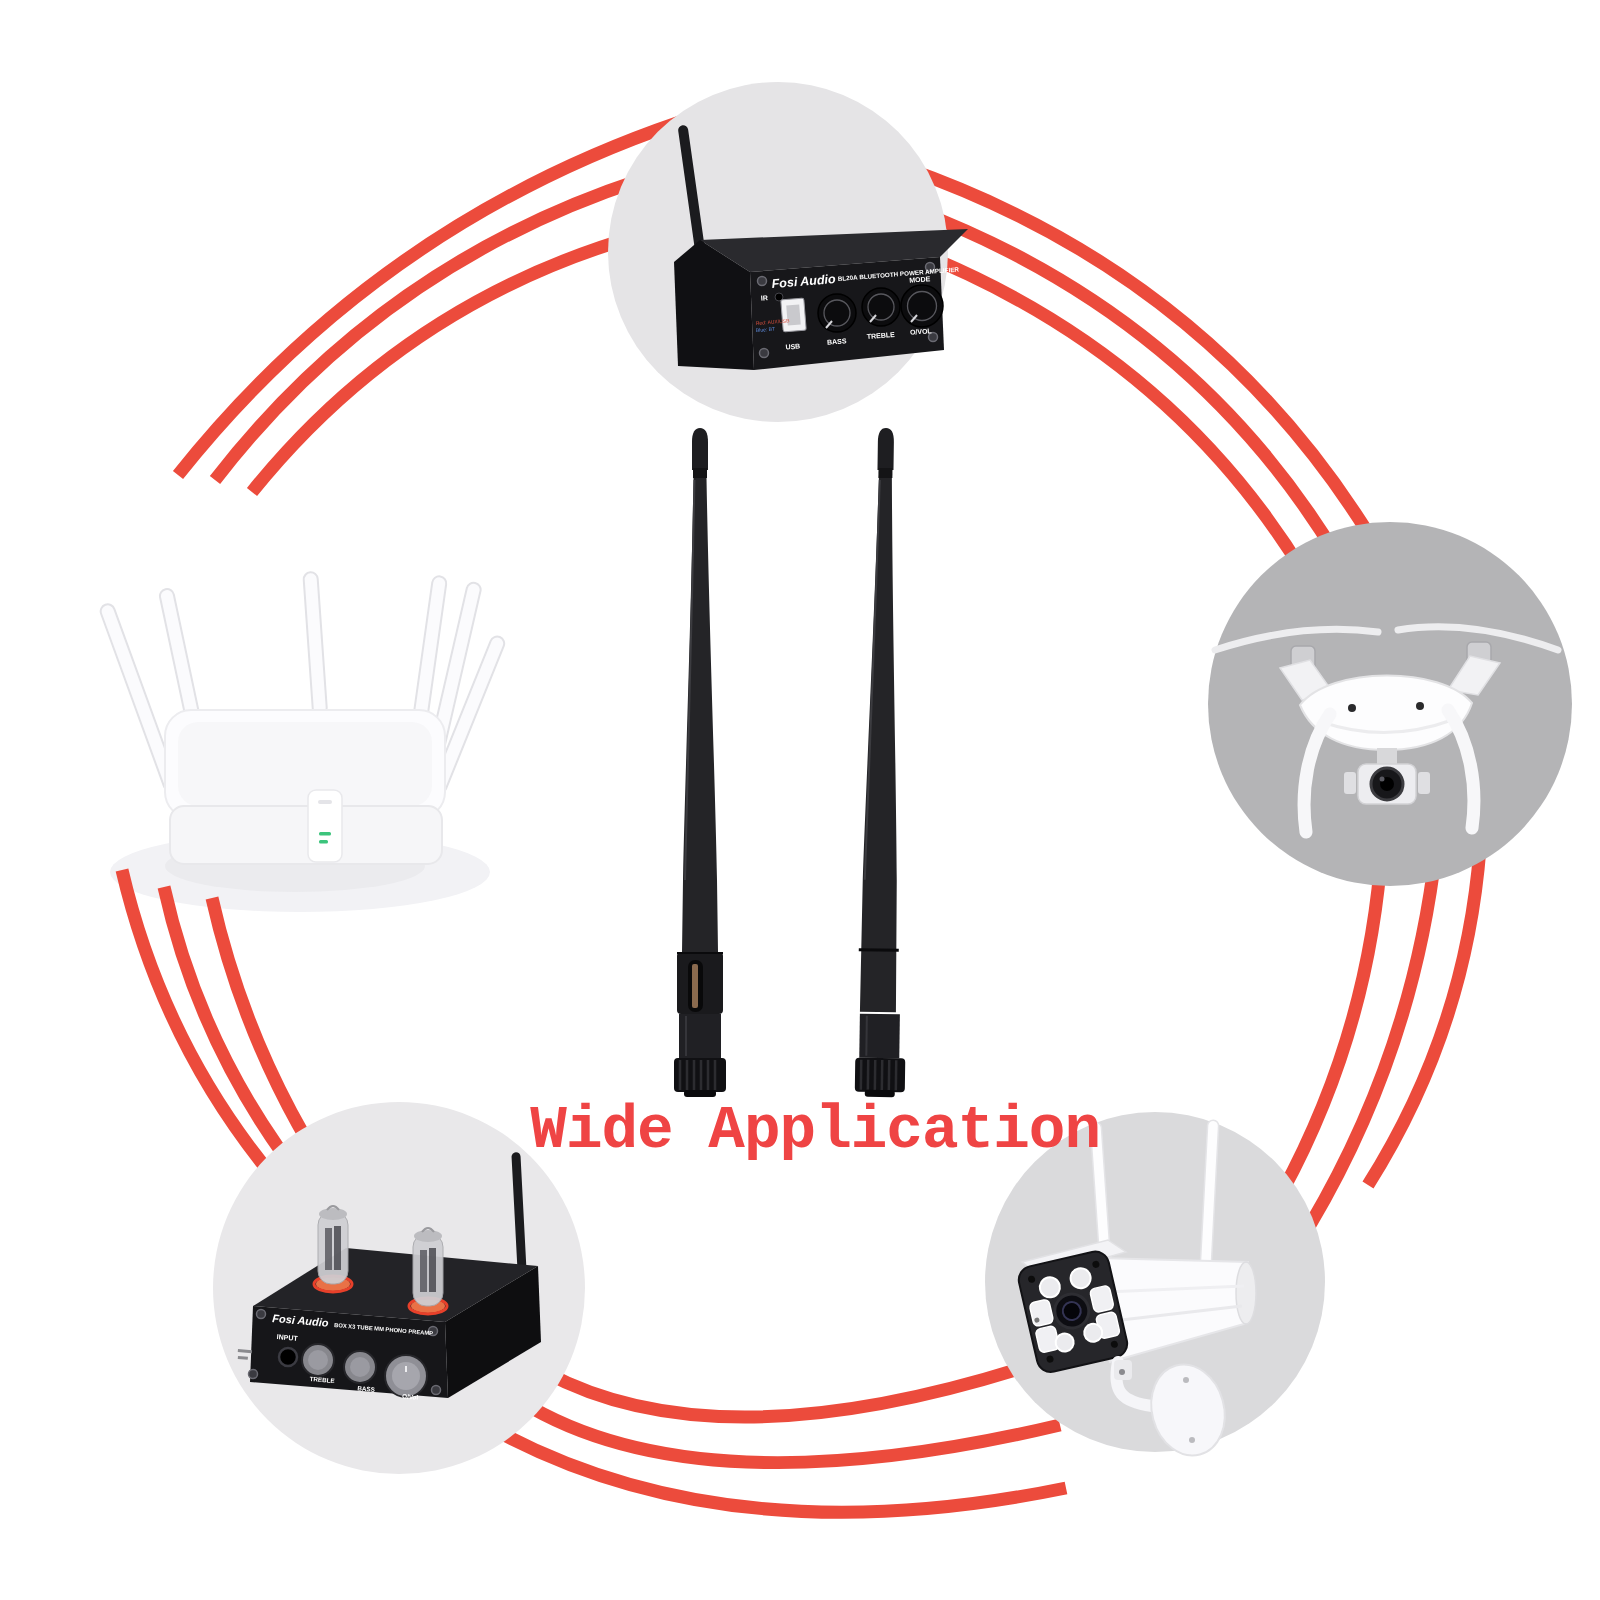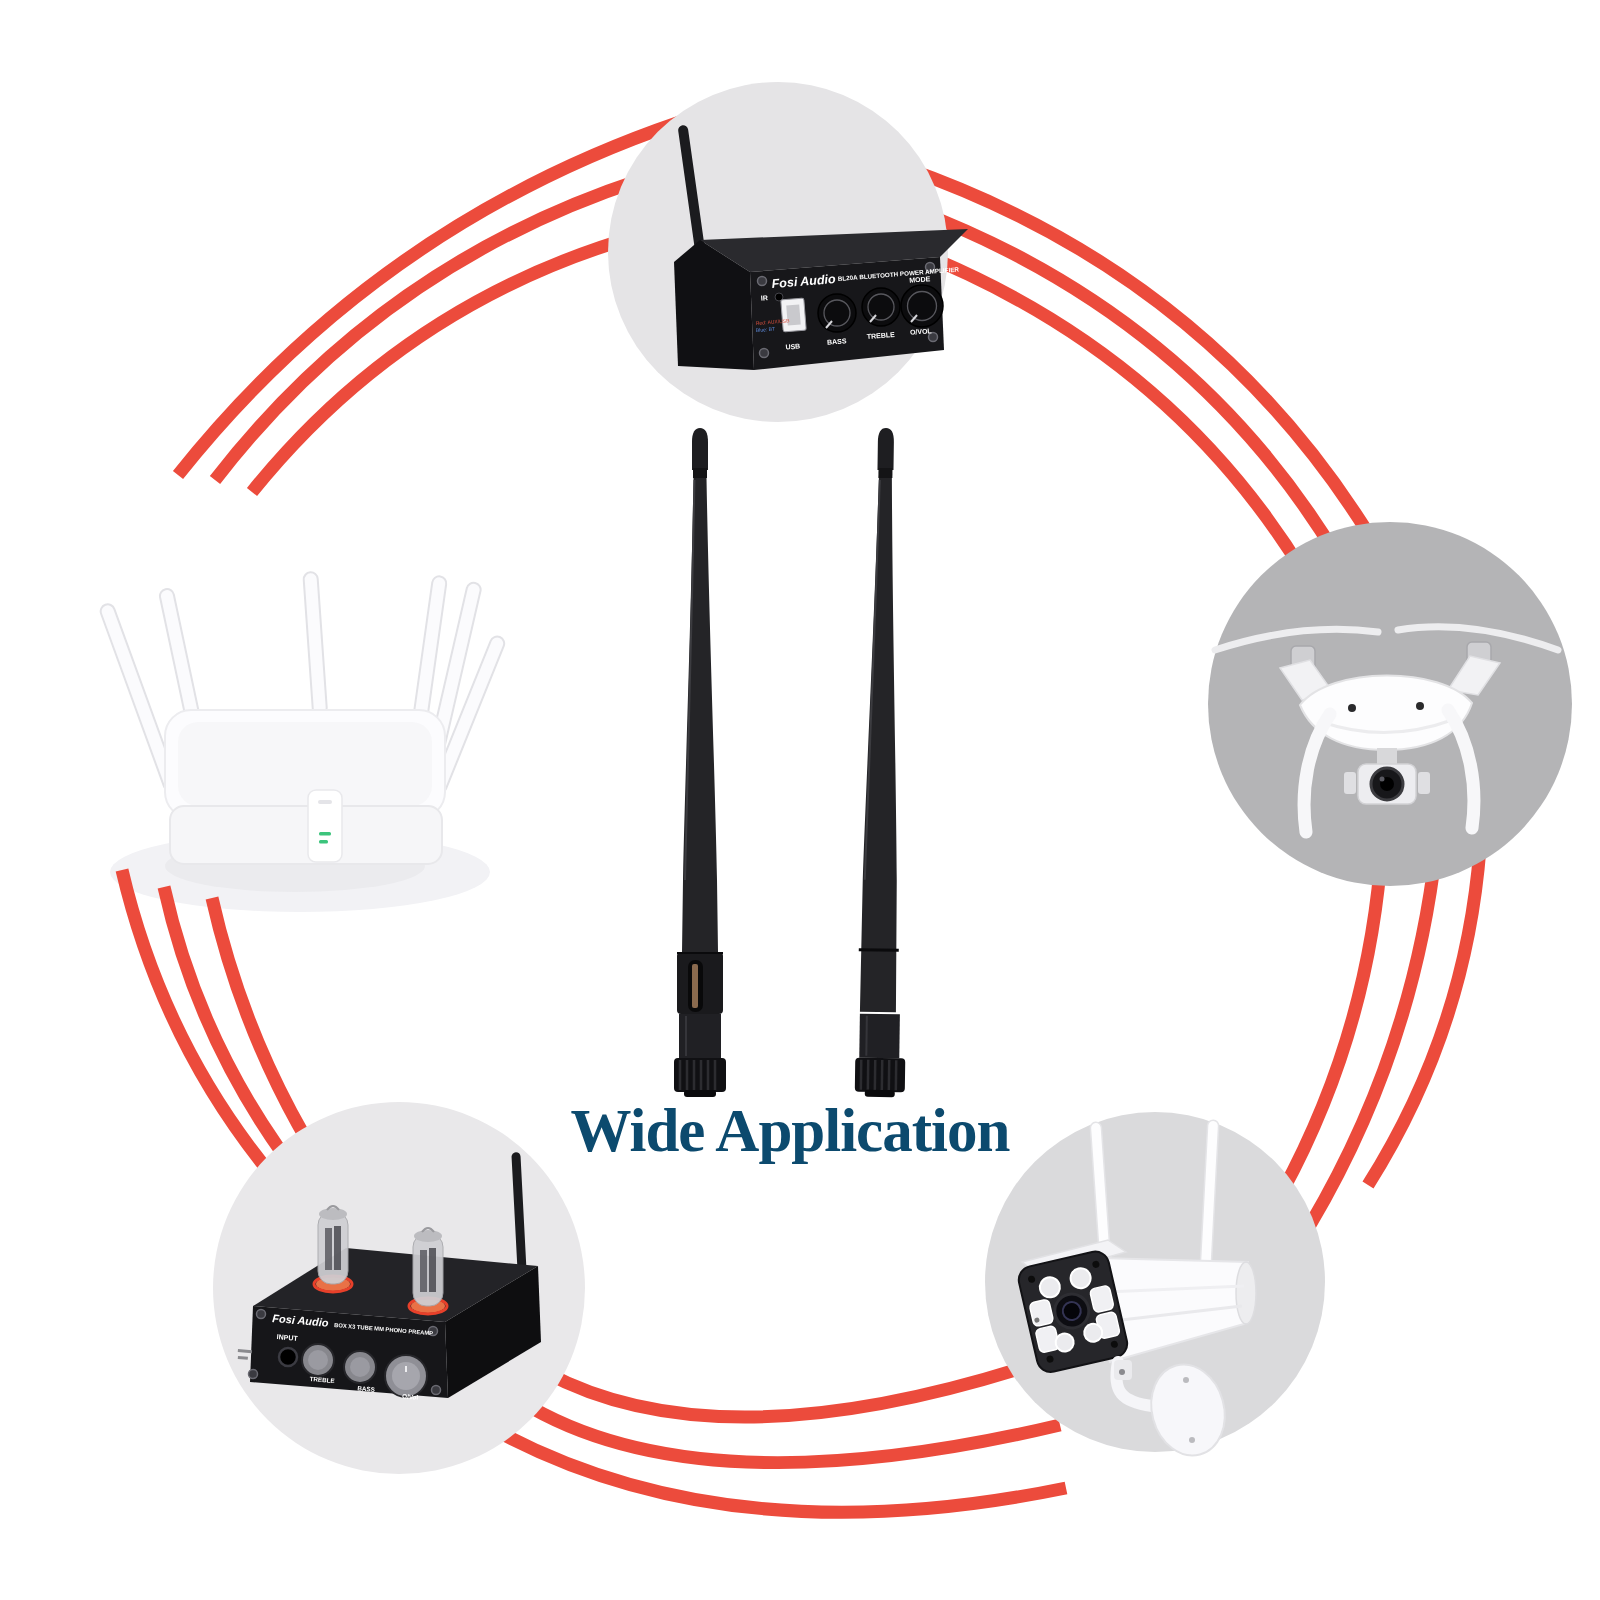--- a/index.html
+++ b/index.html
@@ -1,21 +1,21 @@
 <!DOCTYPE html>
 <html><head>
 <meta charset="utf-8">
 <style>
   html,body{margin:0;padding:0;background:#ffffff;}
   .stage{position:relative;width:1600px;height:1600px;background:#ffffff;overflow:hidden;
          font-family:"Liberation Sans","DejaVu Sans",sans-serif;}
   .stage svg{position:absolute;left:0;top:0;}
-  .banner-title{position:absolute;left:480px;top:1098px;width:620px;text-align:center;
-    font-size:61px;line-height:66px;font-weight:bold;color:#0c4a6e;letter-spacing:-1px;
-    font-family:Liberation Serif, serif;}
+  .banner-title{position:absolute;left:480px;top:1098px;width:620px;text-align:right;
+    font-size:61px;line-height:66px;font-weight:bold;color:#ef4444;letter-spacing:-1px;
+    font-family:Liberation Mono, monospace;}
   text{font-family:"Liberation Sans","DejaVu Sans",sans-serif;}
   .t-w{fill:#ffffff;}
   .t-logo{font-weight:bold;font-style:italic;}
   .t-sm{font-weight:bold;}
 </style>
 </head>
 <body>
 
 <div class="stage">
 <svg width="1600" height="1600" viewBox="0 0 1600 1600">

